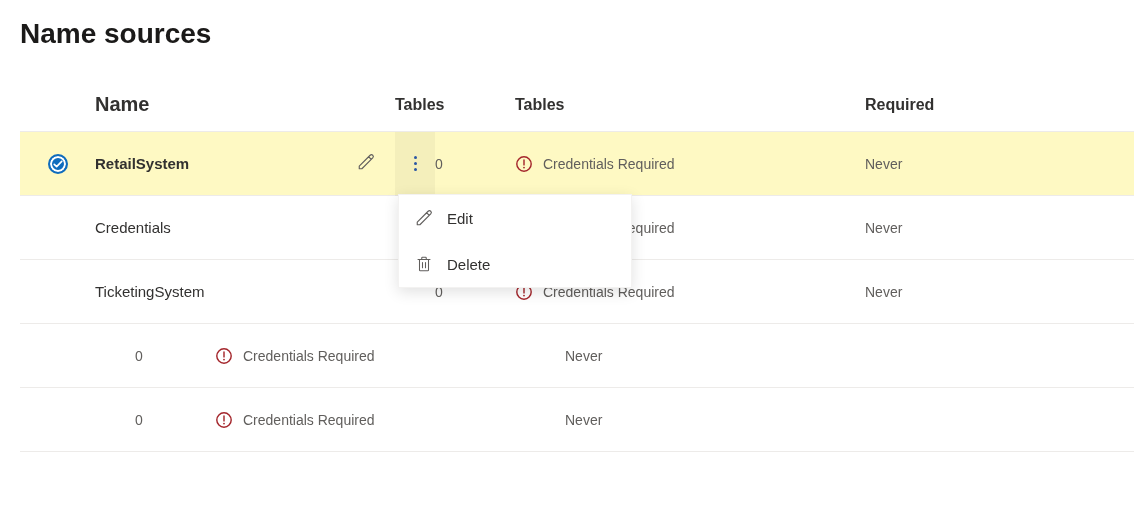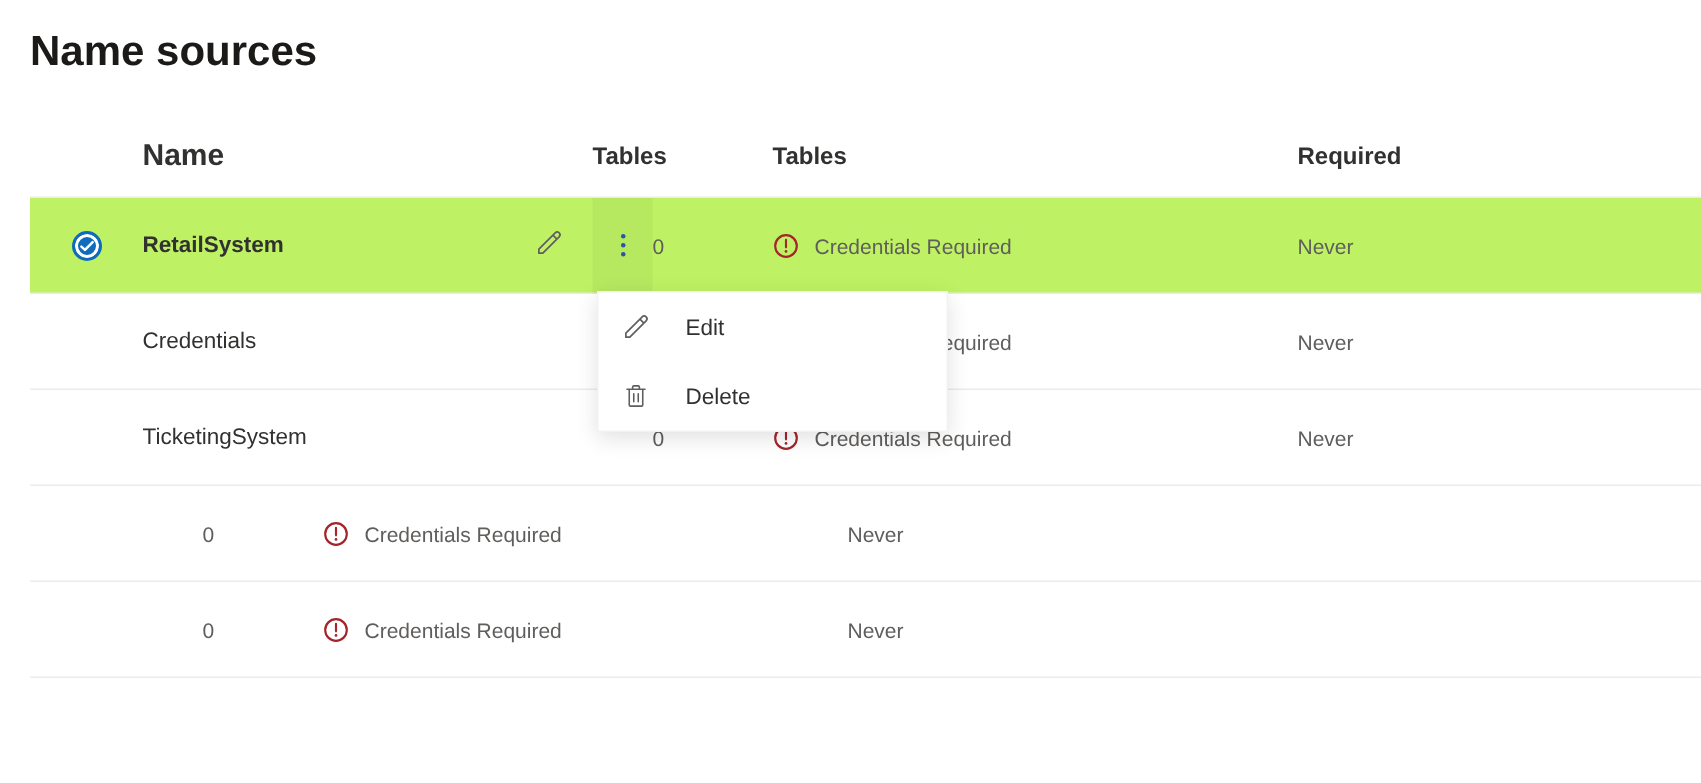--- a/index.html
+++ b/index.html
@@ -28,21 +28,21 @@
     }
     .header-row {
       height: 54px;
       border-bottom: 1px solid #edebe9;
     }
     .data-row {
       height: 64px;
       position: relative;
     }
     .data-row.selected {
-      background: #bef264;
+      background: #fef9c3;
     }
     .col-check { width: 60px; display: flex; justify-content: center; align-items: center; }
     .col-name { width: 300px; font-size: 15px; }
     .col-name.header { font-weight: 600; font-size: 20px;}
     .col-tables { width: 120px; font-size: 14px; color: #605e5c;}
     .col-tables.header { color: #323130; font-weight: 600; font-size: 16px;}
     .col-status { width: 350px; display:flex; align-items:center; gap:10px;}
     .col-status.header { font-weight: 600; font-size: 16px;}
     .col-refreshed { flex:1; font-size: 14px; color: #605e5c;}
     .col-refreshed.header { color: #323130; font-weight: 600; font-size: 16px;}
@@ -90,21 +90,21 @@
       position: absolute;
       top: 62px;
       left: 378px;
       width: 234px;
       background: #fff;
       box-shadow: 0 4px 14px rgba(0,0,0,0.12);
       border: 1px solid #f3f2f1;
       z-index: 10;
     }
     .dropdown-item {
-      display:flex; align-items:center; gap: 24px;
+      display:flex; align-items:center; gap: 14px;
       height: 46px;
       padding: 0 16px;
       font-size: 15px;
       color: #323130;
       cursor: pointer;
     }
     .dropdown-item .dd-icon { width: 18px; height: 18px; display:flex; align-items:center;}
     .dd-icon svg { width: 18px; height: 18px;}
   </style>
 </head>

